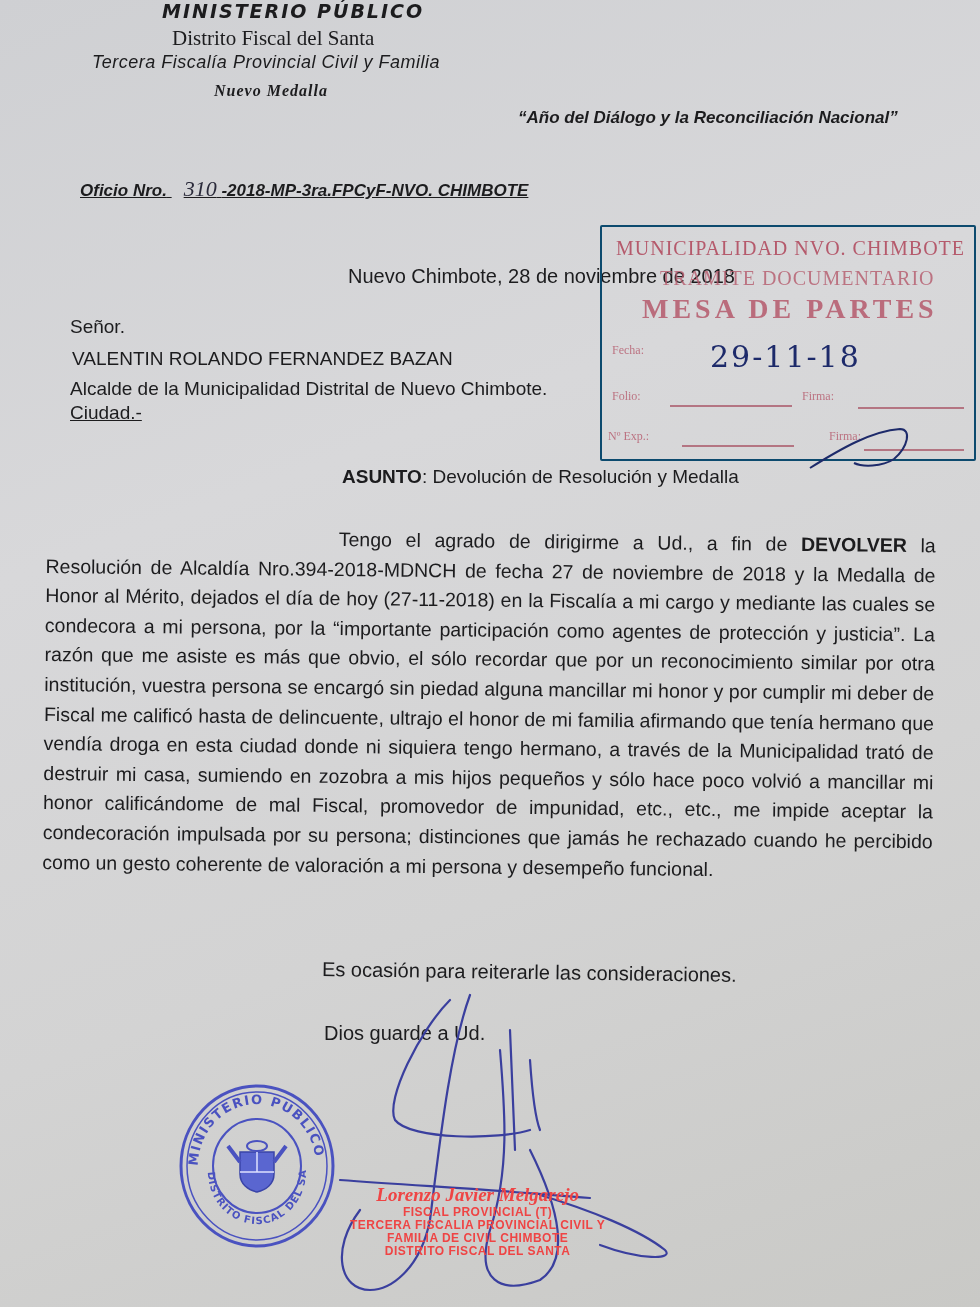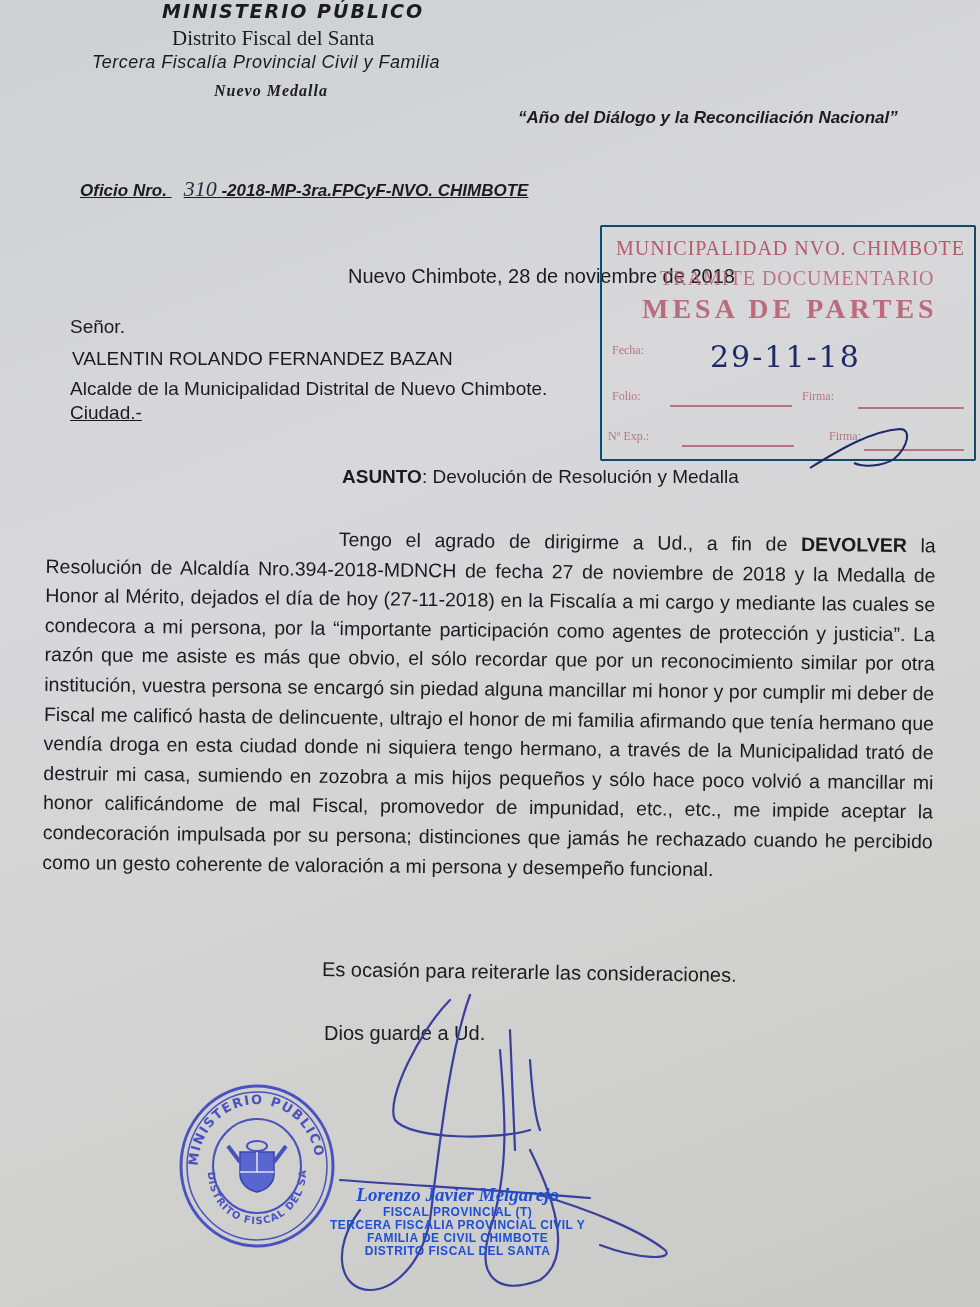--- a/index.html
+++ b/index.html
@@ -31,21 +31,21 @@
   .stamp { left:600px; top:225px; width:372px; height:232px; border:2px solid #0c4a6e; border-radius:2px; }
   .stamp .st { position:absolute; color:#b55a6c; font-family:"Liberation Serif", serif; }
   .st-muni { left:14px; top:10px; font-size:20px; letter-spacing:1px; }
   .st-tram { left:58px; top:40px; font-size:20px; letter-spacing:1px; opacity:.8; }
   .st-mesa { left:40px; top:66px; font-size:28px; font-weight:bold; letter-spacing:4px; opacity:.85; }
   .st-lbl { font-size:12px; opacity:.8; }
   .st-line { position:absolute; border-bottom:2px solid #a85466; opacity:.75; }
   .fecha-val { position:absolute; left:108px; top:112px; font-family:"DejaVu Serif", serif; font-size:30px; color:#1d2a6a; letter-spacing:2px; }
   
   .seal { left:178px; top:1082px; width:158px; height:168px; }
-  .sig-block { left:330px; top:1184px; color:#1d4ed8; text-align:center; }
+  .sig-block { left:350px; top:1184px; color:#ef4444; text-align:center; }
   .sig-name { font-family:"Liberation Serif", serif; font-style:italic; font-weight:bold; font-size:19px; }
   .sig-line { font-size:12px; font-weight:bold; letter-spacing:.5px; line-height:13px; }
 </style>
 </head>
 <body>
 
 <div class="abs hdr-ministerio">MINISTERIO PÚBLICO</div>
 <div class="abs hdr-distrito">Distrito Fiscal del Santa</div>
 <div class="abs hdr-tercera">Tercera Fiscalía Provincial Civil y Familia</div>
 <div class="abs hdr-nuevo">Nuevo Medalla</div>

